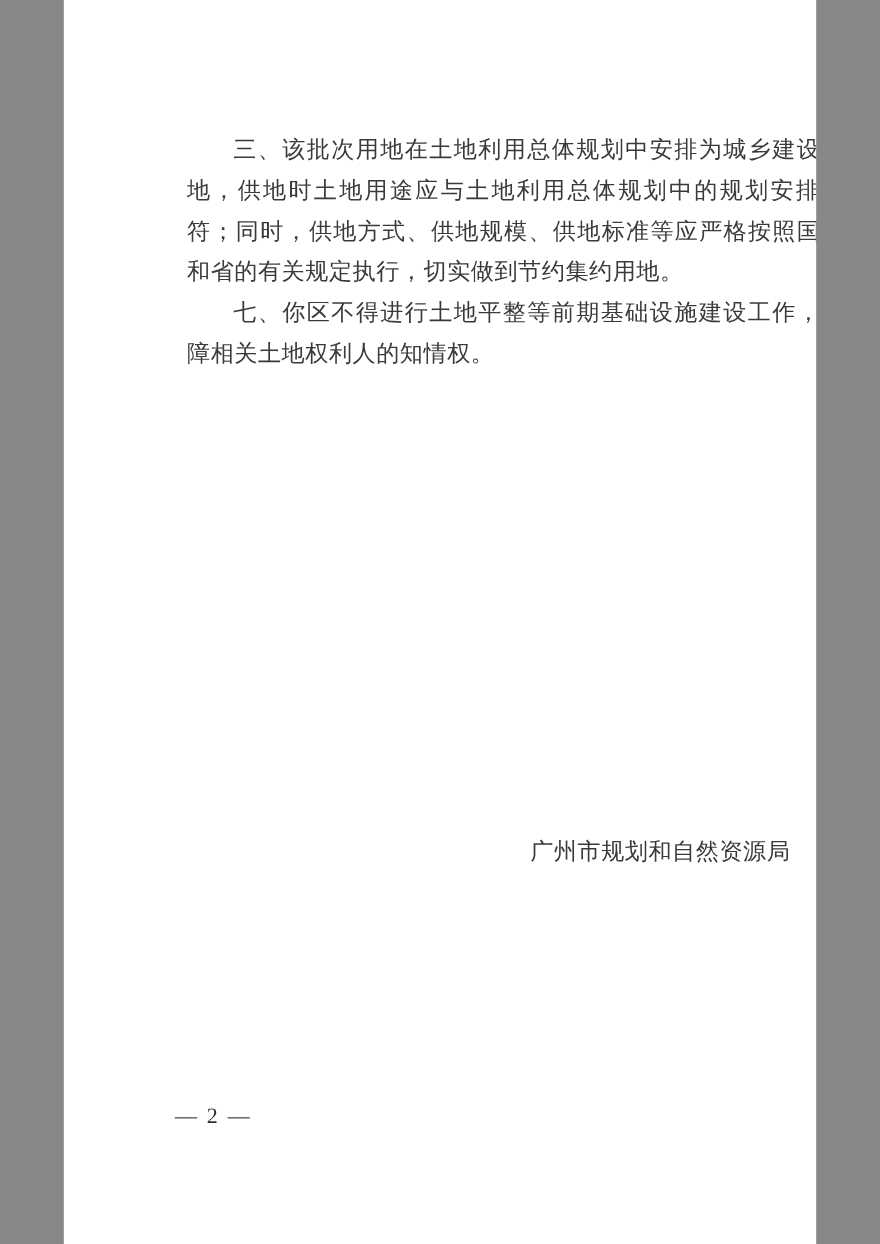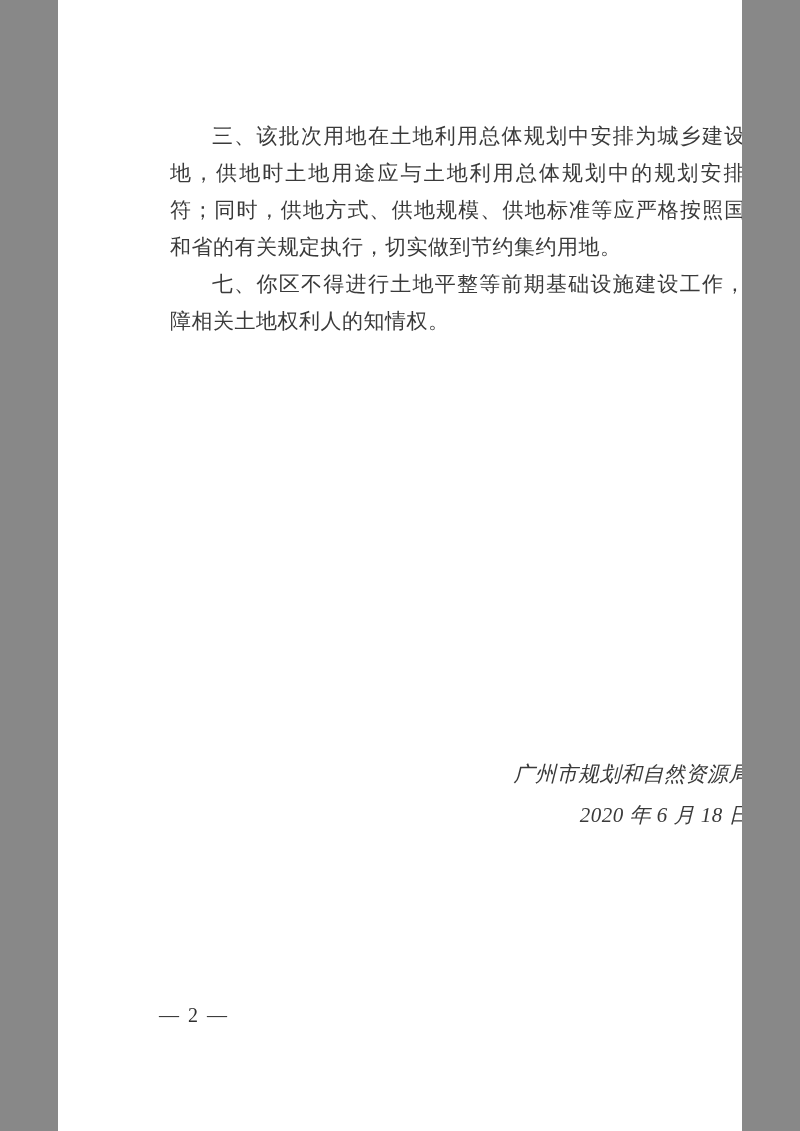--- a/index.html
+++ b/index.html
@@ -31,25 +31,24 @@
   }
   .para {
     margin: 0;
     text-indent: 2em;
   }
   .signature-block {
     position: absolute;
     left: 424px;
     top: 754px;
     width: 268px;
-    text-align: right;
+    text-align: left;
     font-size: 21px;
     line-height: 41px;
     letter-spacing: 0.5px;
-    font-style: italic;
   }
   .sig-line, .date-line {
     white-space: nowrap;
   }
   .page-number {
     position: absolute;
     left: 101px;
     top: 1002px;
     font-size: 20px;
     line-height: 26px;
@@ -62,18 +61,17 @@
 
 <div class="page">
 
   <main class="doc-body">
     <p class="para">三、该批次用地在土地利用总体规划中安排为城乡建设用地，供地时土地用途应与土地利用总体规划中的规划安排相符；同时，供地方式、供地规模、供地标准等应严格按照国家和省的有关规定执行，切实做到节约集约用地。</p>
     <p class="para">七、你区不得进行土地平整等前期基础设施建设工作，保障相关土地权利人的知情权。</p>
   </main>
 
   <div class="signature-block">
     <div class="sig-line">广州市规划和自然资源局</div>
-    <div class="date-line">2020 年 6 月 18 日</div>
   </div>
 
   <div class="page-number">— 2 —</div>
 
 </div>
 
 </body></html>

